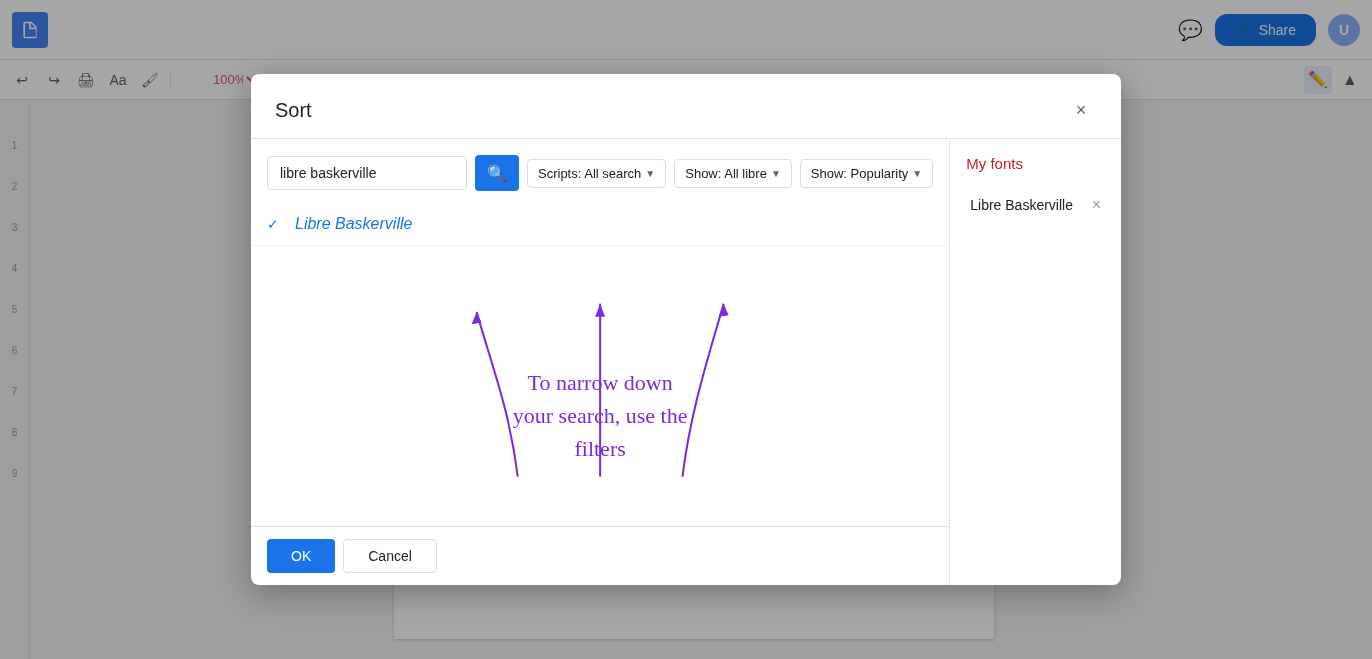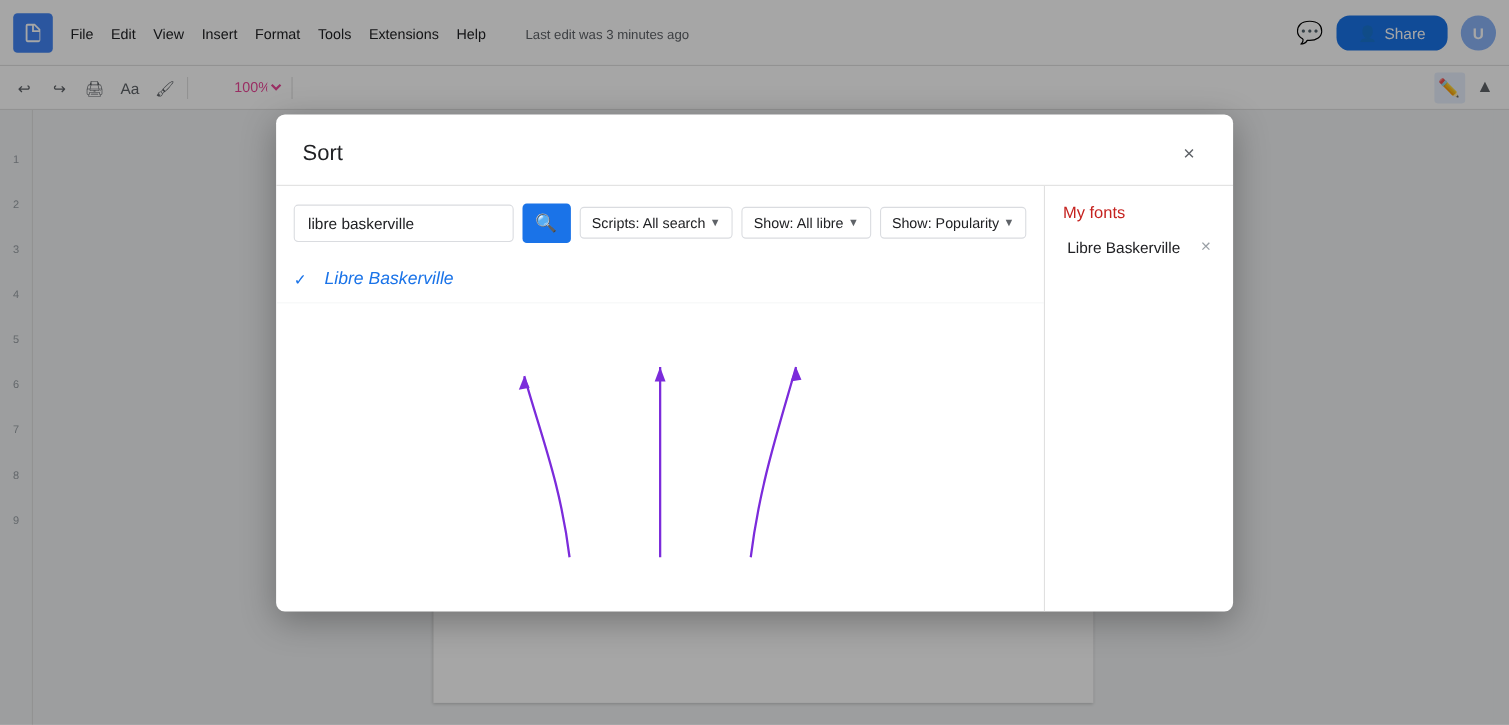--- a/index.html
+++ b/index.html
@@ -360,21 +360,21 @@
     .dialog-right {
       width: 200px;
       padding: 16px;
       display: flex;
       flex-direction: column;
     }
     .my-fonts-title {
       font-size: 15px;
       color: #c5221f;
       font-weight: 500;
-      margin-bottom: 6px;
+      margin-bottom: 16px;
     }
     .my-font-item {
       display: flex;
       align-items: center;
       justify-content: space-between;
       padding: 8px 4px;
       font-size: 14px;
       color: #202124;
     }
     .my-font-remove {
@@ -391,31 +391,20 @@
 </head>
 <body>
 
 <div class="topbar">
   <div class="doc-icon">
     <svg width="20" height="20" viewBox="0 0 24 24">
         <path d="M14 2H6a2 2 0 0 0-2 2v16a2 2 0 0 0 2 2h12a2 2 0 0 0 2-2V8l-6-6zm-1 1.5L18.5 9H13V3.5zM6 4h5v7h8v9H6V4z"></path>
       </svg>
   </div>
   <div style="flex:1;">
-    <div class="menu-bar">
-      <span>File</span>
-      <span>Edit</span>
-      <span>View</span>
-      <span>Insert</span>
-      <span>Format</span>
-      <span>Tools</span>
-      <span>Extensions</span>
-      <span>Help</span>
-      <span class="last-edit">Last edit was 3 minutes ago</span>
-    </div>
   </div>
   <div class="topbar-right">
     <span class="comment-icon">💬</span>
     <button class="share-btn">
       <span>👤</span>
       <span>Share</span>
     </button>
     <div class="avatar">U</div>
   </div>
 </div>
@@ -505,22 +494,29 @@
 
             <path d="M 230 280 C 220 200, 200 150, 180 80" stroke="#7b2bdb" stroke-width="2.5" fill="none"></path>
             <polygon points="180,80 174,95 186,93" fill="#7b2bdb"></polygon>
 
             <path d="M 330 280 C 330 200, 330 140, 330 70" stroke="#7b2bdb" stroke-width="2.5" fill="none"></path>
             <polygon points="330,70 324,86 336,86" fill="#7b2bdb"></polygon>
 
             <path d="M 430 280 C 440 200, 460 140, 480 70" stroke="#7b2bdb" stroke-width="2.5" fill="none"></path>
             <polygon points="480,70 474,86 486,84" fill="#7b2bdb"></polygon>
           </svg>
+          <div class="annotation-text">To narrow down
+your search, use the
+filters</div>
         </div>
 
+        <div class="dialog-footer">
+          <button class="btn-ok">OK</button>
+          <button class="btn-cancel">Cancel</button>
+        </div>
       </div>
 
       <div class="dialog-right">
         <div class="my-fonts-title">My fonts</div>
         <div class="my-font-item">
           <span>Libre Baskerville</span>
           <button class="my-font-remove">×</button>
         </div>
       </div>
 

